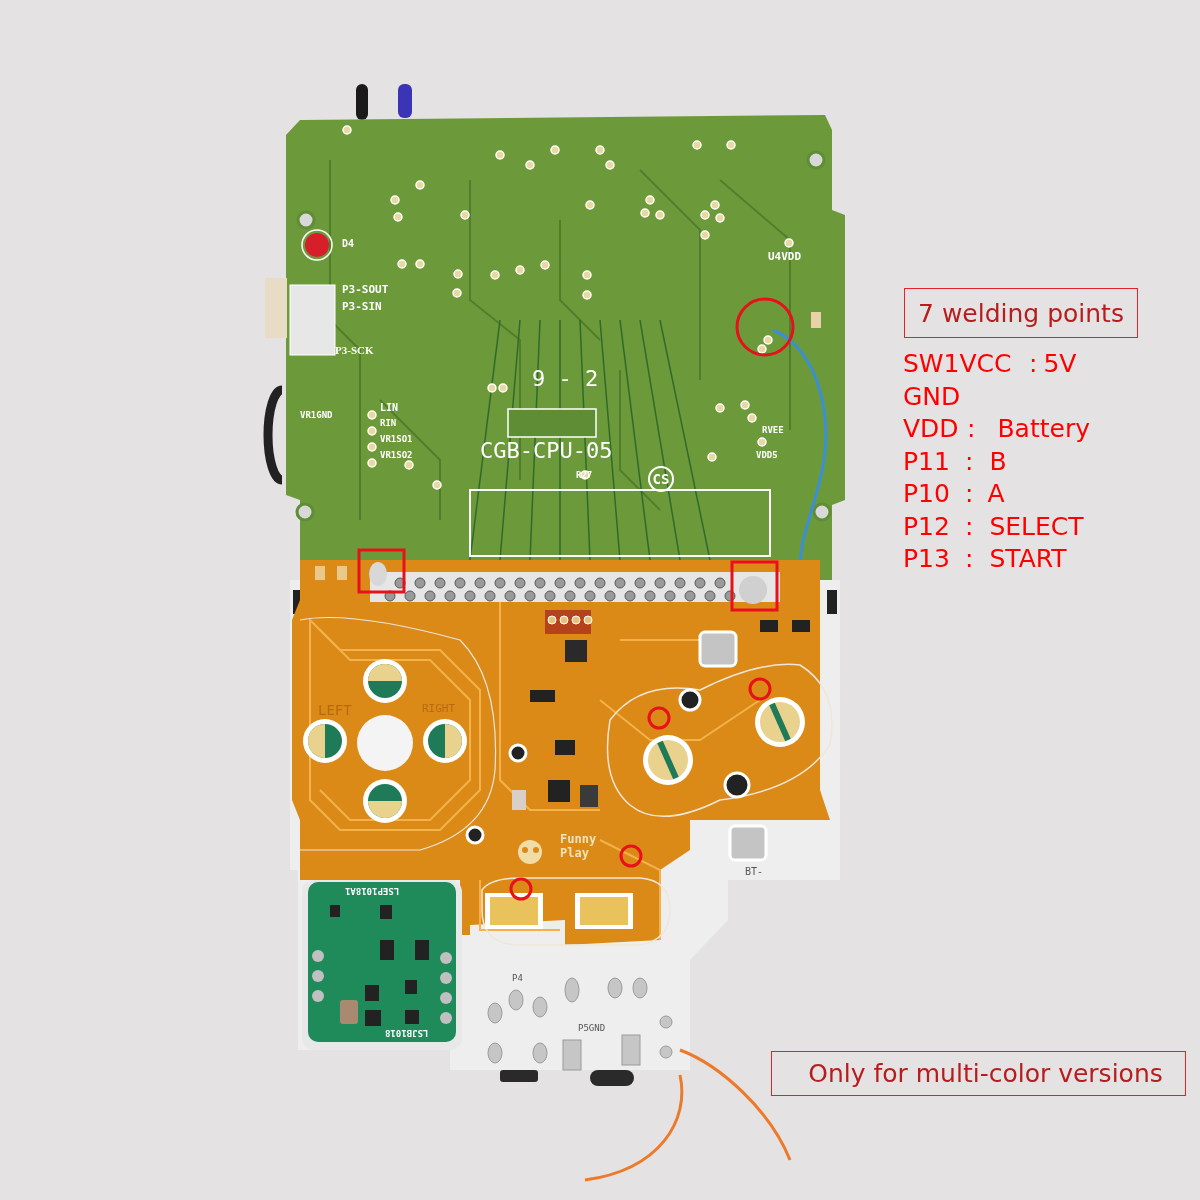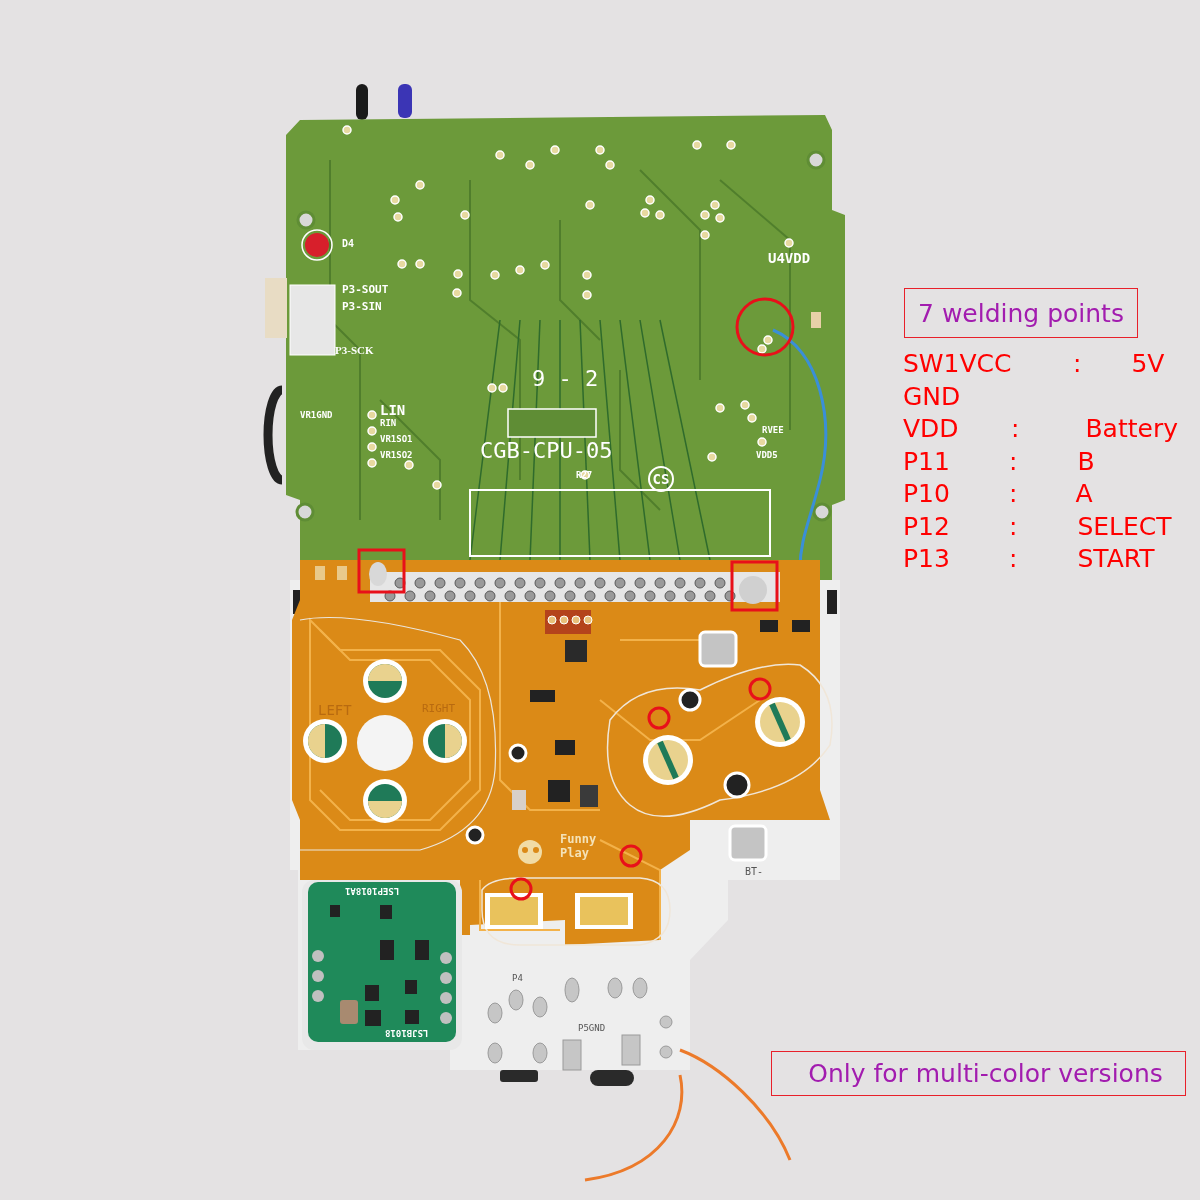--- a/index.html
+++ b/index.html
@@ -1,20 +1,20 @@
 <!DOCTYPE html>
 <html><head>
 <meta charset="utf-8">
 <style>
   html,body{margin:0;padding:0;}
   body{width:1200px;height:1200px;background:#e4e2e3;position:relative;overflow:hidden;font-family:"Liberation Sans",sans-serif;}
   .photo{position:absolute;left:0;top:0;width:1200px;height:1200px;}
-  .anno-box{position:absolute;border:1.5px solid #e8202a;color:#a21caf;font-family:"DejaVu Sans","Liberation Sans",sans-serif;box-sizing:border-box;display:flex;align-items:center;justify-content:center;}
+  .anno-box{position:absolute;border:1.5px solid #e8202a;color:#b91c1c;font-family:"DejaVu Sans","Liberation Sans",sans-serif;box-sizing:border-box;display:flex;align-items:center;justify-content:center;}
   .anno-list{position:absolute;left:903px;top:348px;color:#f00;font-family:"DejaVu Sans","Liberation Sans",sans-serif;font-size:25px;line-height:32.5px;}
-  .anno-list .row{display:flex;white-space:pre;gap:44px;}
+  .anno-list .row{display:flex;white-space:pre;}
   .anno-list .k{display:inline-block;}
   .anno-list .sep{display:inline-block;margin:0 10px;}
   .pcb-label{position:absolute;color:#fff;font-family:"DejaVu Sans Mono","Liberation Mono",monospace;font-weight:bold;letter-spacing:0px;}
 </style>
 </head>
 <body>
 
 <svg class="photo" viewBox="0 0 1200 1200" xmlns="http://www.w3.org/2000/svg">
 
   <g>
@@ -298,28 +298,28 @@
   </g>
 </svg>
 
 <div class="pcb-label" style="left:480px;top:438px;font-size:22px;font-weight:normal;">CGB-CPU-05</div>
 <div class="pcb-label" style="left:532px;top:366px;font-size:22px;font-weight:normal;">9 - 2</div>
 <div class="pcb-label" style="left:648px;top:466px;font-size:14px;border:2px solid #fff;border-radius:50%;width:22px;height:22px;line-height:22px;text-align:center;">CS</div>
 <div class="pcb-label" style="left:342px;top:283px;font-size:11px;">P3-SOUT</div>
 <div class="pcb-label" style="left:342px;top:300px;font-size:11px;">P3-SIN</div>
 <div class="pcb-label" style="left:335px;top:344px;font-size:11px;font-family:Liberation Serif, serif;">P3-SCK</div>
 <div class="pcb-label" style="left:300px;top:410px;font-size:9px;">VR1GND</div>
-<div class="pcb-label" style="left:380px;top:402px;font-size:14px;">LIN</div>
+<div class="pcb-label" style="left:380px;top:402px;font-size:10px;">LIN</div>
 <div class="pcb-label" style="left:380px;top:418px;font-size:9px;">RIN</div>
 <div class="pcb-label" style="left:380px;top:434px;font-size:9px;">VR1SO1</div>
 <div class="pcb-label" style="left:380px;top:450px;font-size:9px;">VR1SO2</div>
 <div class="pcb-label" style="left:576px;top:470px;font-size:9px;">R27</div>
 <div class="pcb-label" style="left:762px;top:425px;font-size:9px;">RVEE</div>
 <div class="pcb-label" style="left:756px;top:450px;font-size:9px;">VDD5</div>
-<div class="pcb-label" style="left:768px;top:250px;font-size:14px;">U4VDD</div>
+<div class="pcb-label" style="left:768px;top:250px;font-size:11px;">U4VDD</div>
 <div class="pcb-label" style="left:342px;top:238px;font-size:10px;">D4</div>
 <div class="pcb-label" style="left:732px;top:866px;font-size:10px;color:#555;font-weight:normal;padding-left:13px;">BT-</div>
 <div class="pcb-label" style="left:318px;top:702px;font-size:14px;color:#b86a10;font-weight:normal;">LEFT</div>
 <div class="pcb-label" style="left:422px;top:702px;font-size:11px;color:#b86a10;font-weight:normal;">RIGHT</div>
 <div class="pcb-label" style="left:560px;top:832px;font-size:12px;color:#f4e2b8;">Funny</div>
 <div class="pcb-label" style="left:560px;top:846px;font-size:12px;color:#f4e2b8;">Play</div>
 <div class="pcb-label" style="left:512px;top:973px;font-size:9px;color:#555;font-weight:normal;">P4</div>
 <div class="pcb-label" style="left:578px;top:1023px;font-size:9px;color:#555;font-weight:normal;">P5GND</div>
 <div class="pcb-label" style="left:345px;top:886px;font-size:9px;transform:rotate(180deg);">LSEP1018A1</div>
 <div class="pcb-label" style="left:385px;top:1028px;font-size:9px;transform:rotate(180deg);">LSJB1018</div>

